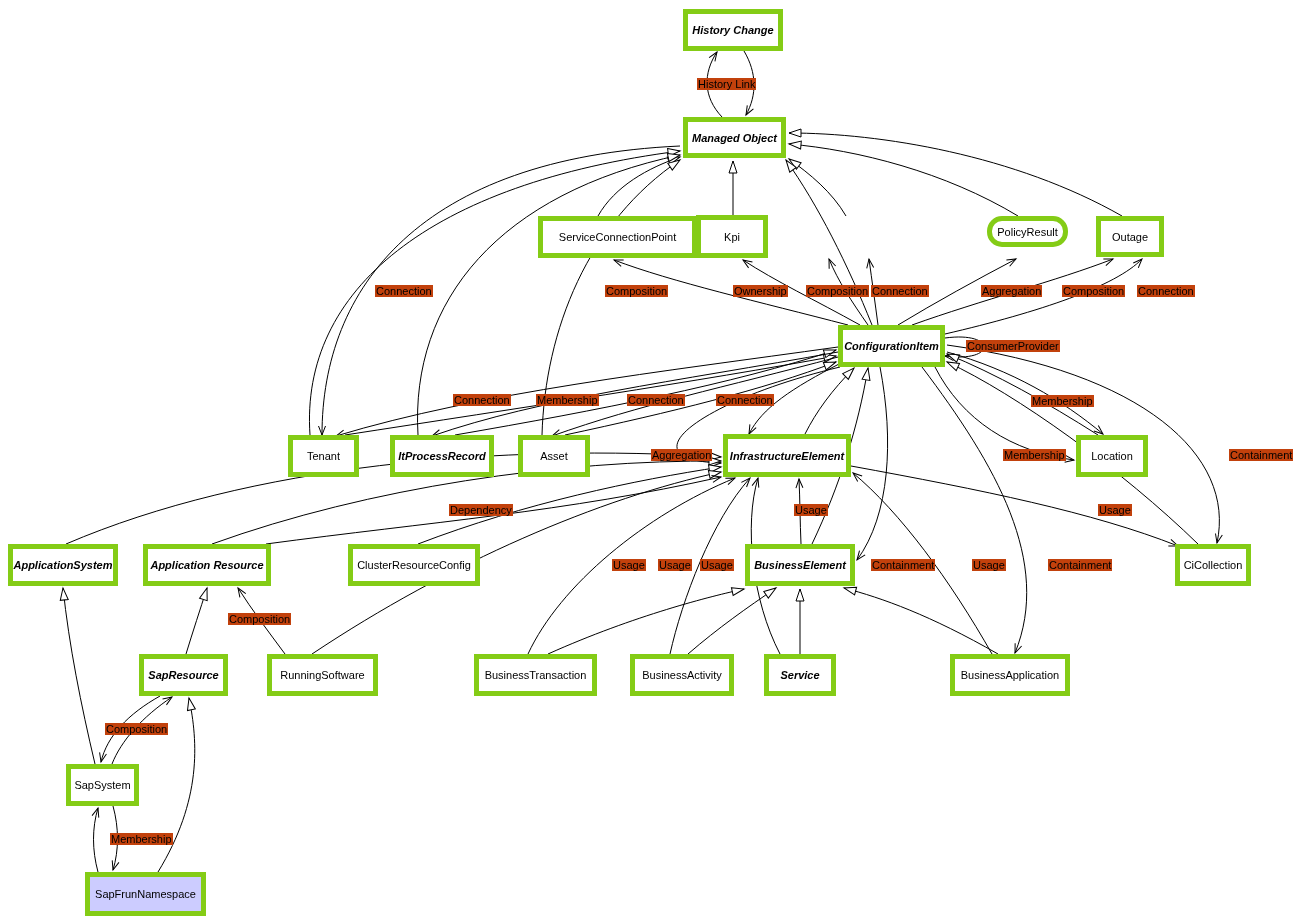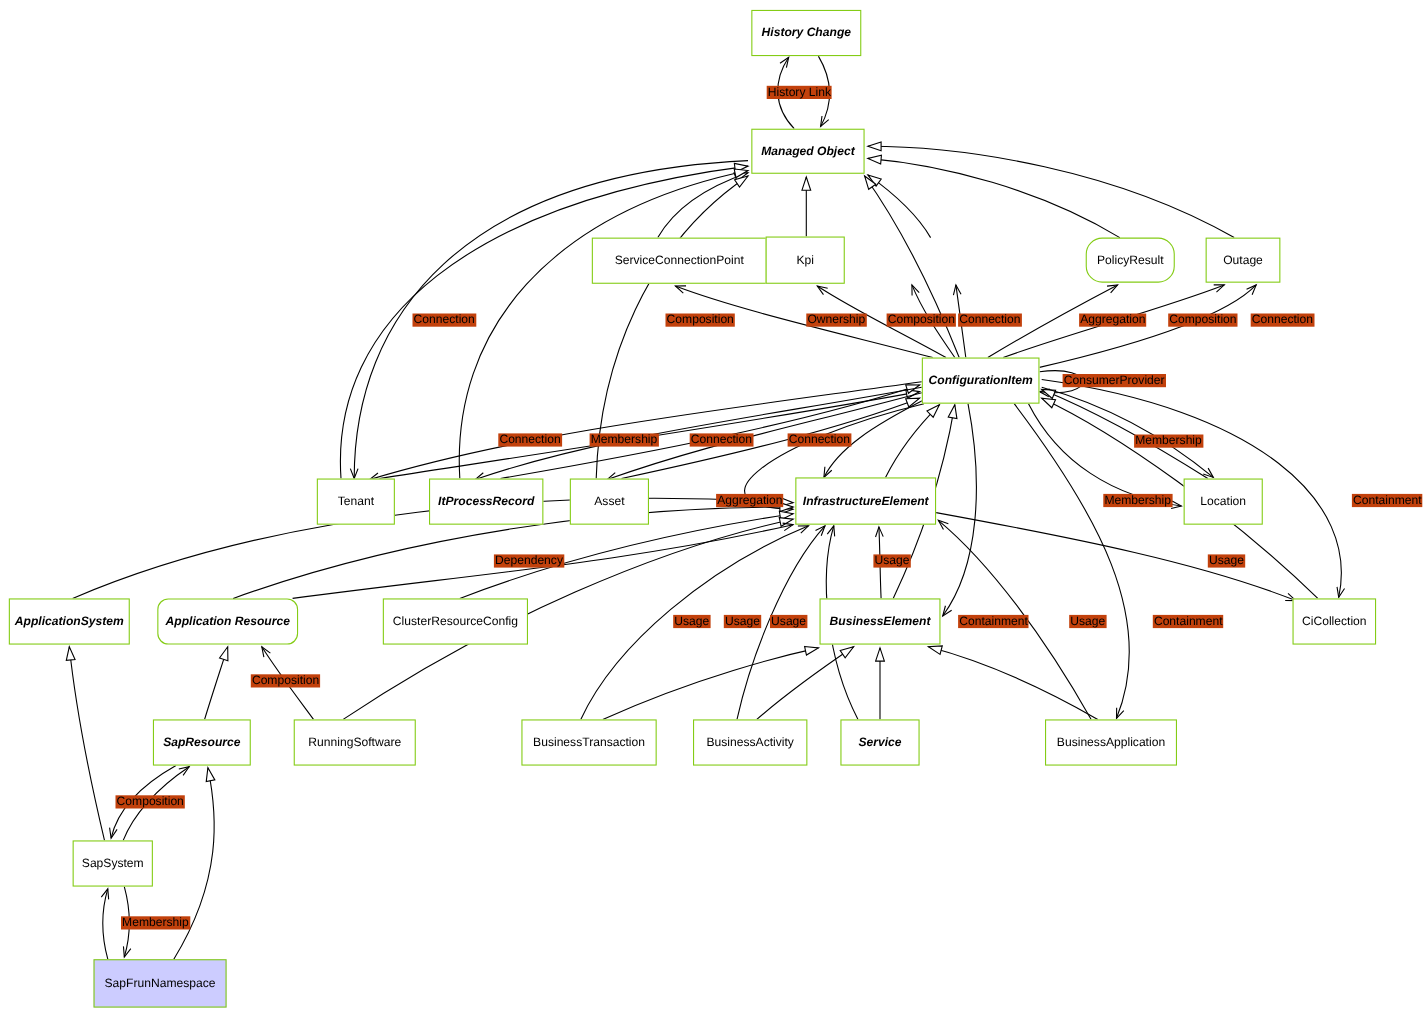--- a/index.html
+++ b/index.html
@@ -9,21 +9,21 @@
     background:#ffffff;
     overflow:hidden;
     font-family:"Liberation Sans",sans-serif;
   }
   .edge-layer{position:absolute;left:0;top:0;width:1295px;height:924px;}
   .edge-layer path.edge{fill:none;stroke:#000000;stroke-width:1;}
   .node{
     position:absolute;
     box-sizing:border-box;
     background:#ffffff;
-    border:1px solid #84cc16;
+    border:5px solid #84cc16;
     display:flex;align-items:center;justify-content:center;
     font-size:11px;line-height:12px;
     text-align:center;
     color:#000000;
     white-space:nowrap;
     z-index:3;
     cursor:default;
   }
   .node.abstract{font-style:italic;font-weight:bold;}
   .node.highlight{background:var(--highlight,#ccccff);}
@@ -111,30 +111,30 @@
         <path d="M 160 696 C 128 714 107 736 101 762" class="edge" marker-end="url(#arrow-open)"></path>
         <path d="M 112 764 C 121 741 142 717 172 697" class="edge" marker-end="url(#arrow-open)"></path>
         <path d="M 98 872 C 92 850 92 828 98 808" class="edge" marker-end="url(#arrow-open)"></path>
         <path d="M 113 806 C 119 828 119 850 113 870" class="edge" marker-end="url(#arrow-open)"></path>
       </g>
   </svg>
 <div class="node abstract" style="left: 683px; top: 9px; width: 100px; height: 42px;">History Change</div>
     <div class="node abstract" style="left: 683px; top: 117px; width: 103px; height: 41px;">Managed Object</div>
     <div class="node" style="left: 538px; top: 216px; width: 159px; height: 42px;">ServiceConnectionPoint</div>
     <div class="node" style="left: 696px; top: 215px; width: 72px; height: 43px;">Kpi</div>
-    <div class="node" style="left: 987px; top: 216px; width: 81px; height: 41px; border-radius: 15px;">PolicyResult</div>
+    <div class="node" style="left: 987px; top: 216px; width: 81px; height: 31px; border-radius: 15px;">PolicyResult</div>
     <div class="node" style="left: 1096px; top: 216px; width: 68px; height: 41px;">Outage</div>
     <div class="node abstract" style="left: 838px; top: 325px; width: 107px; height: 42px;">ConfigurationItem</div>
     <div class="node" style="left: 288px; top: 435px; width: 71px; height: 42px;">Tenant</div>
     <div class="node abstract" style="left: 390px; top: 435px; width: 104px; height: 42px;">ItProcessRecord</div>
     <div class="node" style="left: 518px; top: 435px; width: 72px; height: 42px;">Asset</div>
     <div class="node abstract" style="left: 723px; top: 434px; width: 128px; height: 43px;">InfrastructureElement</div>
     <div class="node" style="left: 1076px; top: 435px; width: 72px; height: 42px;">Location</div>
     <div class="node abstract" style="left: 8px; top: 544px; width: 110px; height: 42px;">ApplicationSystem</div>
-    <div class="node abstract" style="left: 143px; top: 544px; width: 128px; height: 42px; border-radius: 10px;">Application Resource</div>
+    <div class="node abstract" style="left: 143px; top: 544px; width: 128px; height: 42px;">Application Resource</div>
     <div class="node" style="left: 348px; top: 544px; width: 132px; height: 42px;">ClusterResourceConfig</div>
     <div class="node abstract" style="left: 745px; top: 544px; width: 110px; height: 42px;">BusinessElement</div>
     <div class="node" style="left: 1175px; top: 544px; width: 76px; height: 42px;">CiCollection</div>
     <div class="node abstract" style="left: 139px; top: 654px; width: 89px; height: 42px;">SapResource</div>
     <div class="node" style="left: 267px; top: 654px; width: 111px; height: 42px;">RunningSoftware</div>
     <div class="node" style="left: 474px; top: 654px; width: 123px; height: 42px;">BusinessTransaction</div>
     <div class="node" style="left: 630px; top: 654px; width: 104px; height: 42px;">BusinessActivity</div>
     <div class="node abstract" style="left: 764px; top: 654px; width: 72px; height: 42px;">Service</div>
     <div class="node" style="left: 950px; top: 654px; width: 120px; height: 42px;">BusinessApplication</div>
     <div class="node" style="left: 66px; top: 764px; width: 73px; height: 42px;">SapSystem</div>

